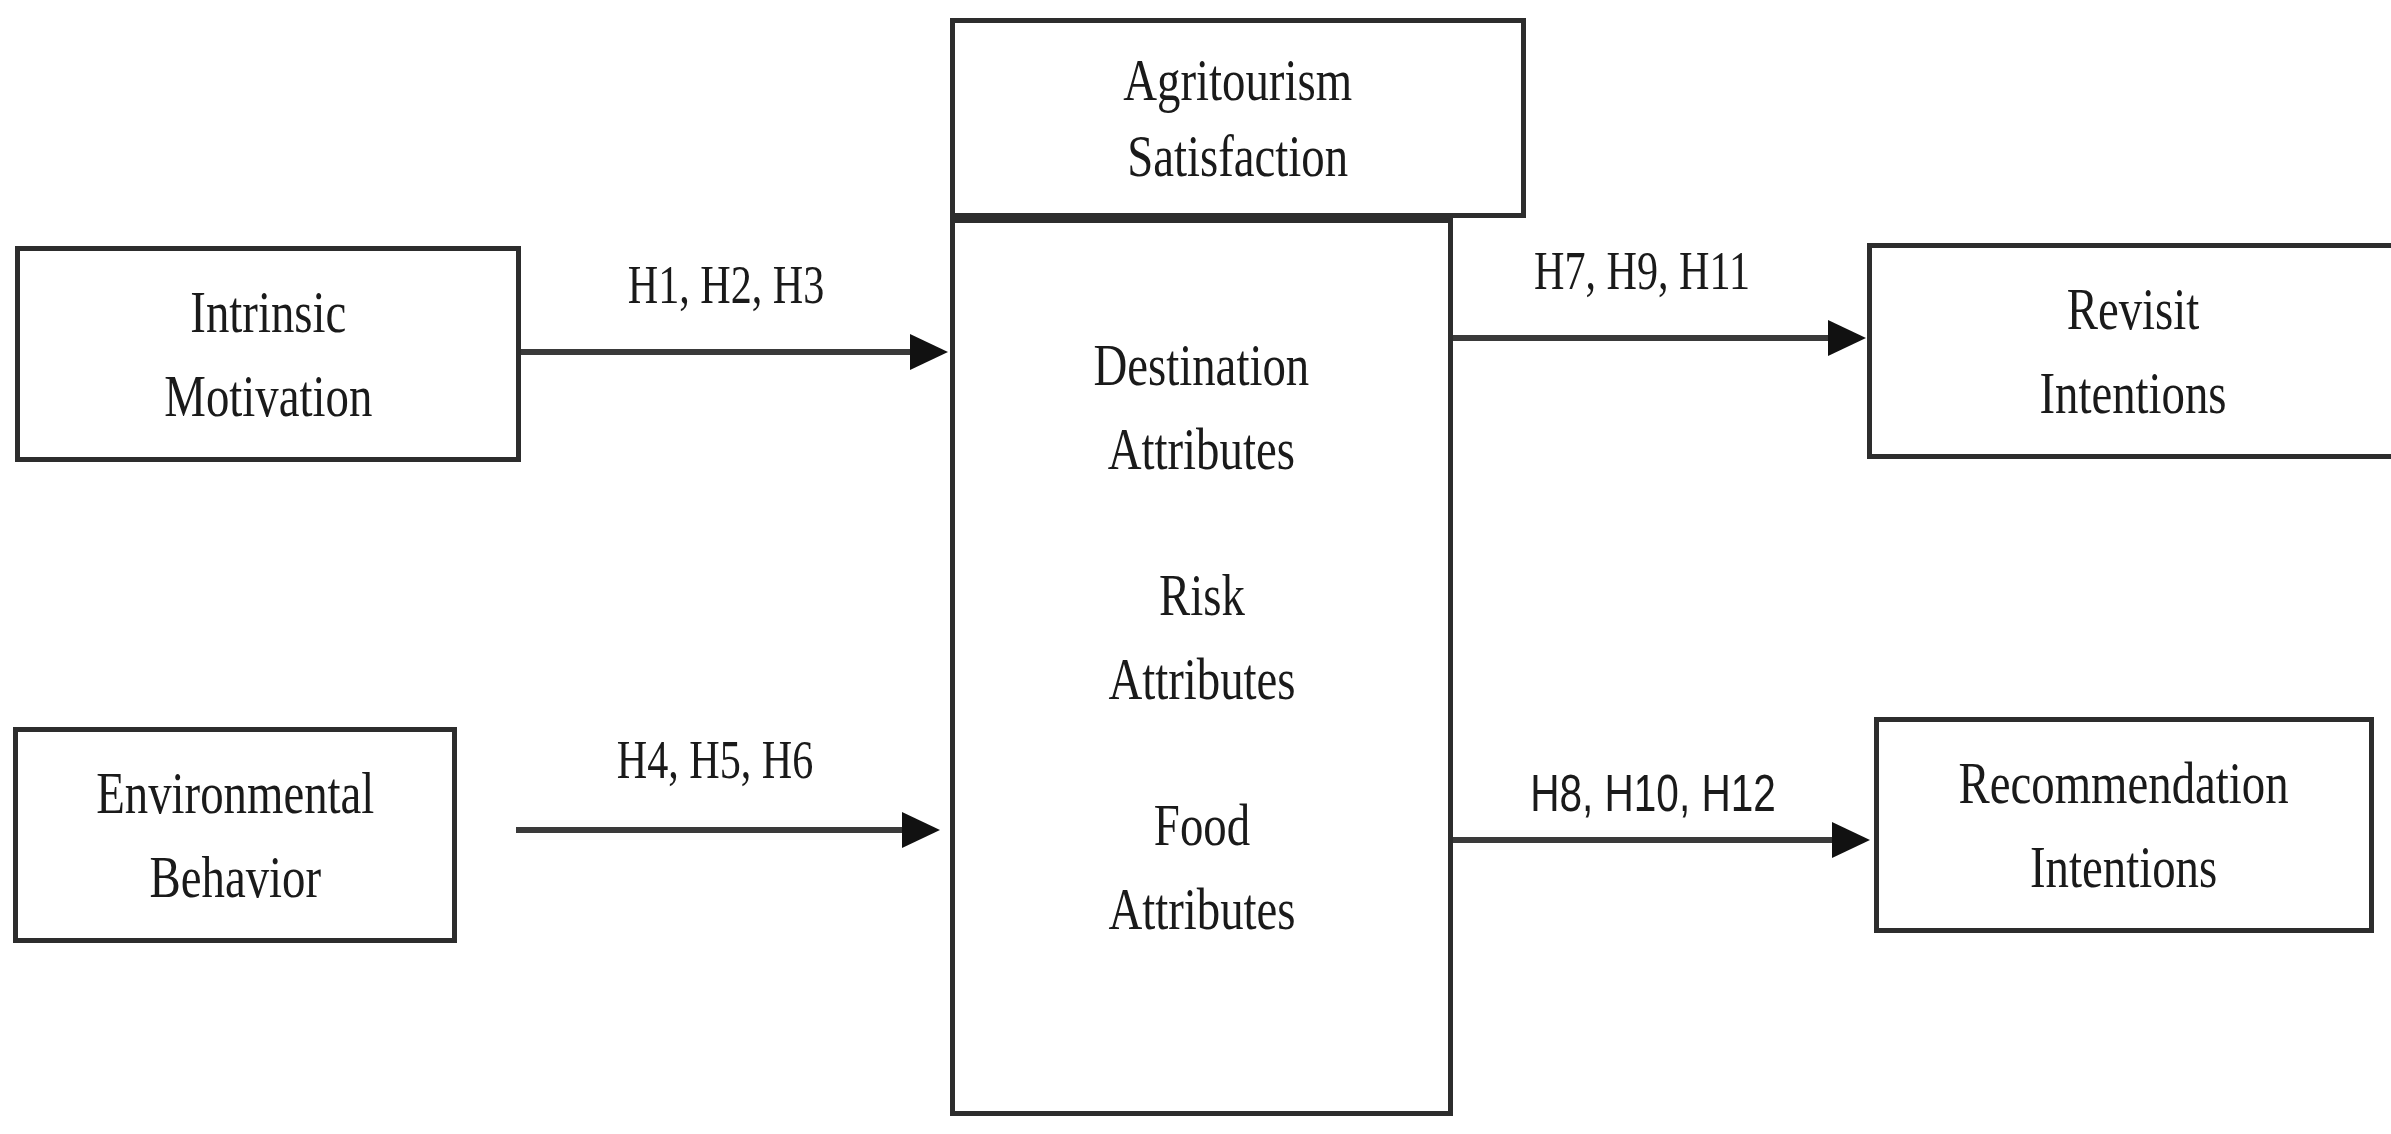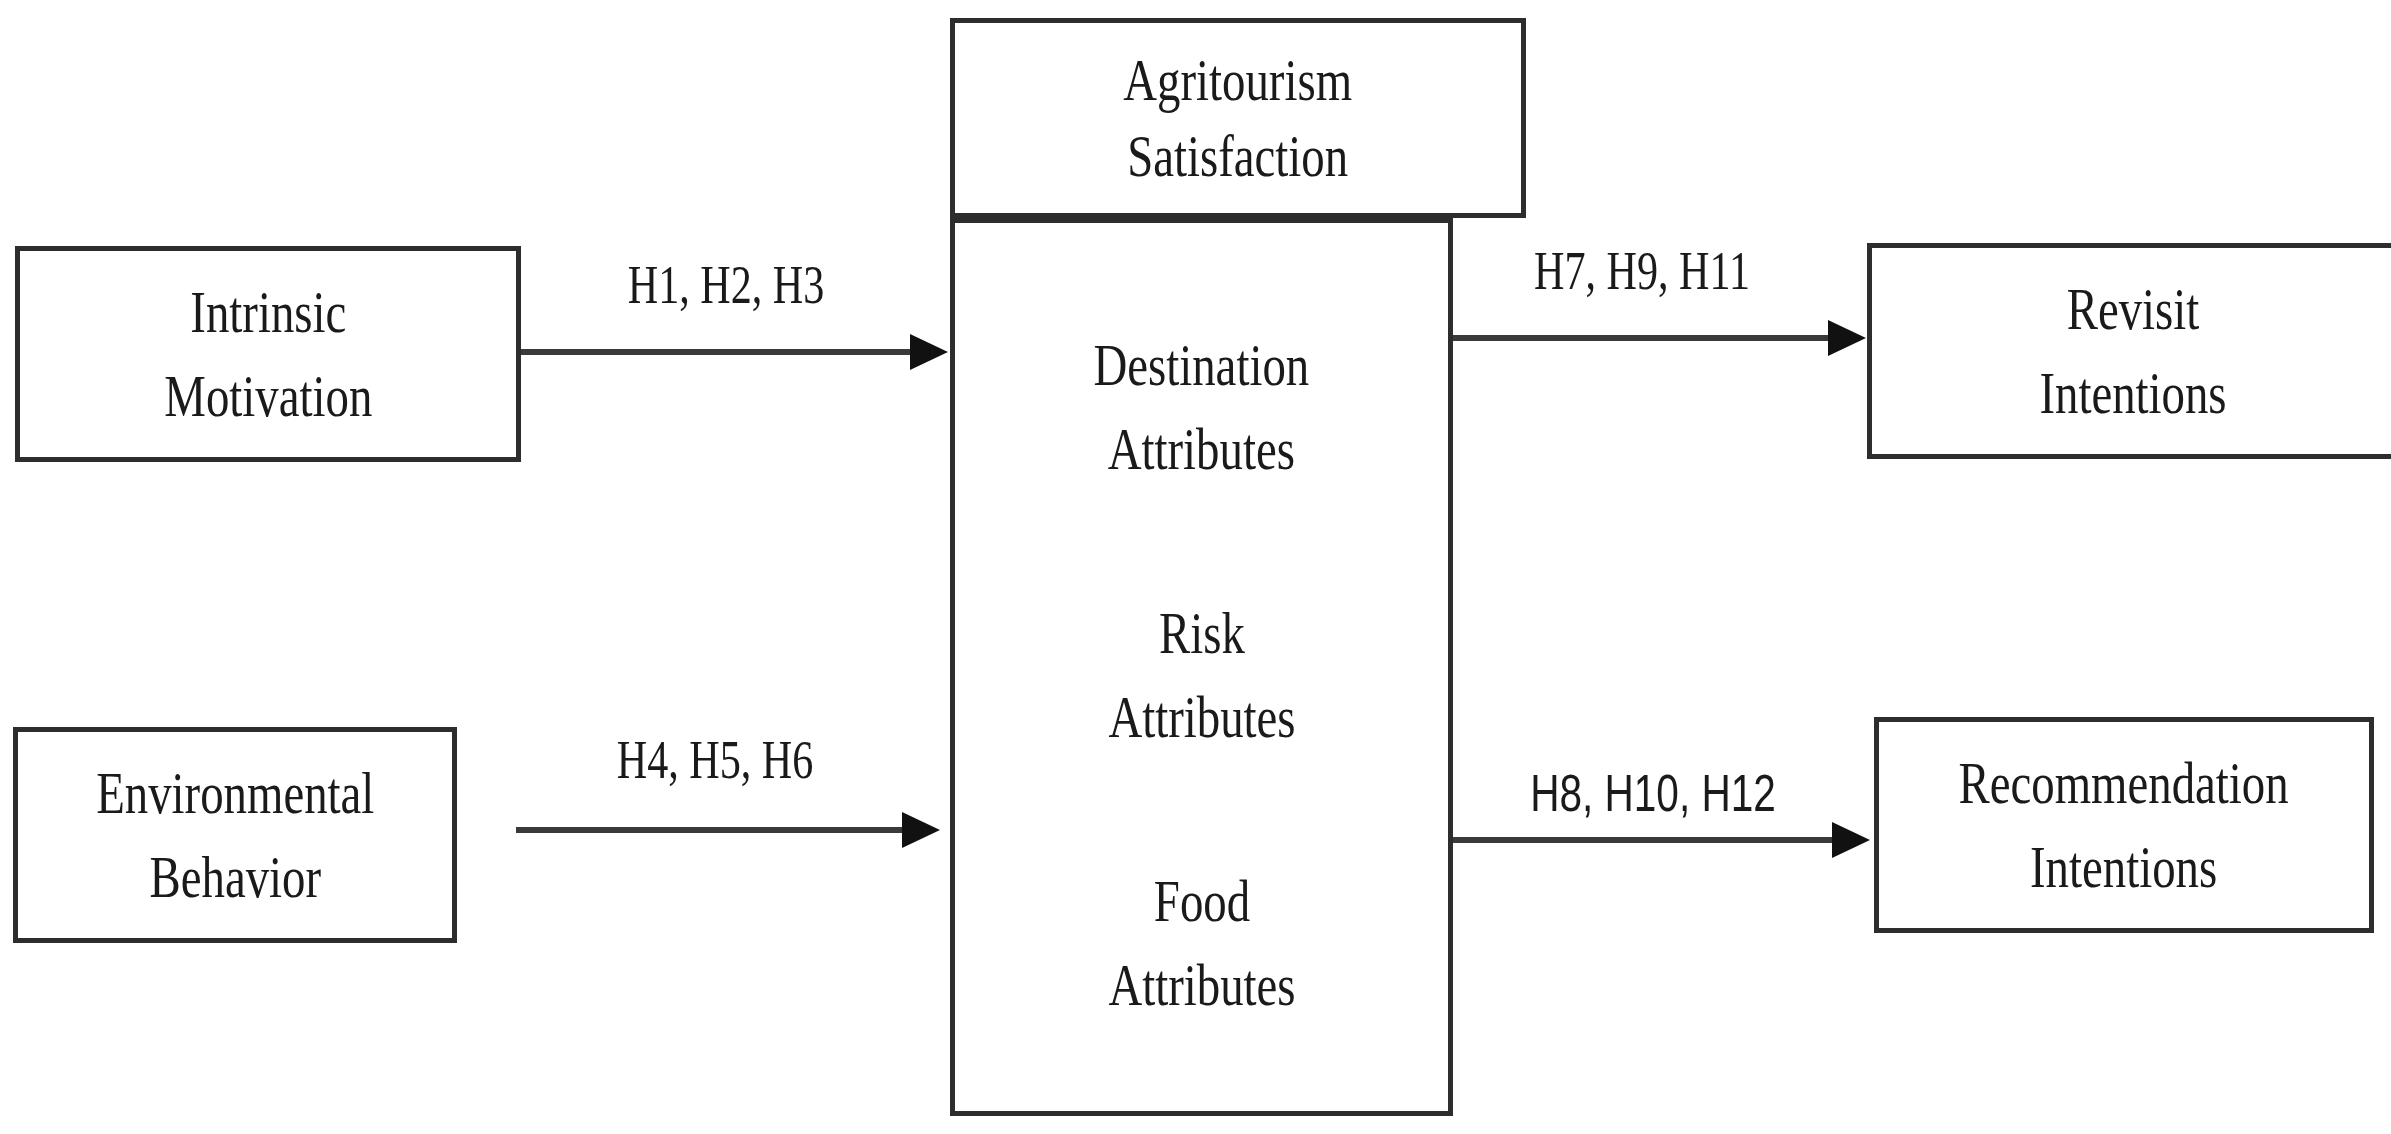--- a/index.html
+++ b/index.html
@@ -37,21 +37,21 @@
   .box-intrinsic      { left: 15px;   top: 246px; width: 506px; height: 216px; }
   .box-environmental  { left: 13px;   top: 727px; width: 444px; height: 216px; }
   .box-sat-header     { left: 950px;  top: 18px;  width: 576px; height: 200px; }
   .box-sat-header .node-label { line-height: 76px; }
   .box-sat-body {
     left: 950px; top: 218px; width: 503px; height: 898px;
     flex-direction: column;
     justify-content: flex-start;
     align-items: center;
     padding-top: 100px;
-    gap: 100px;
+    gap: 62px;
   }
   .box-revisit        { left: 1867px; top: 243px; width: 532px; height: 216px; align-items: center; }
   .box-recommendation { left: 1874px; top: 717px; width: 500px; height: 216px; }
   .edge-label {
     position: absolute;
     width: 460px;
     height: 70px;
     text-align: center;
     font-size: 54px;
     line-height: 70px;

